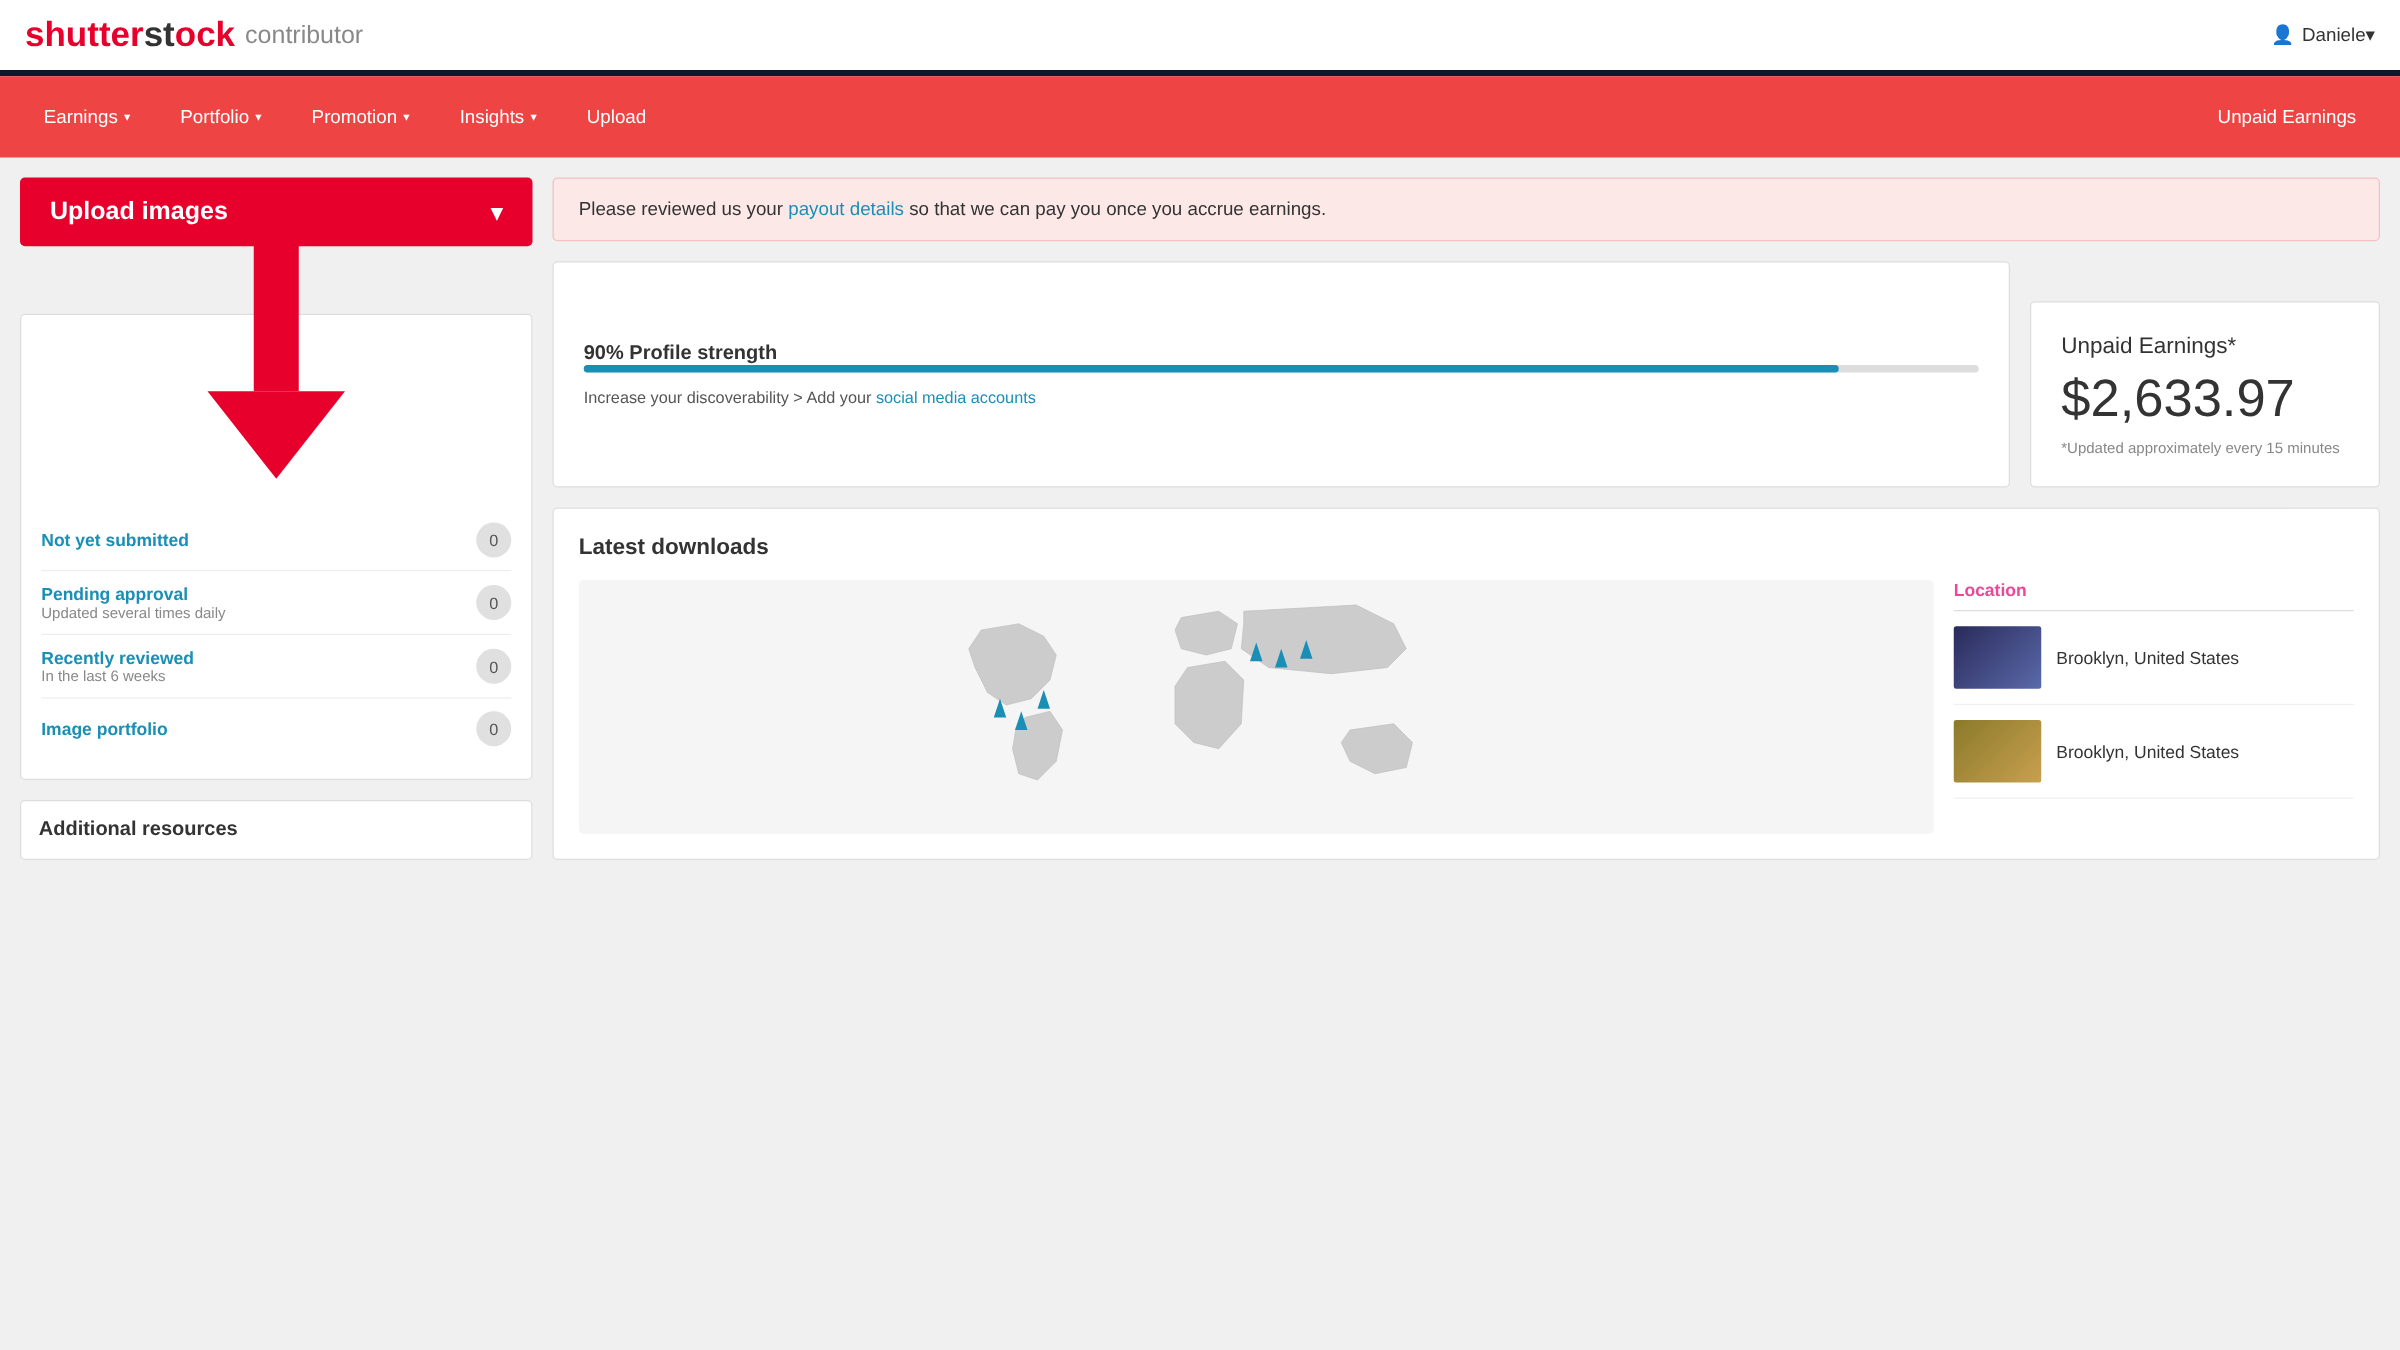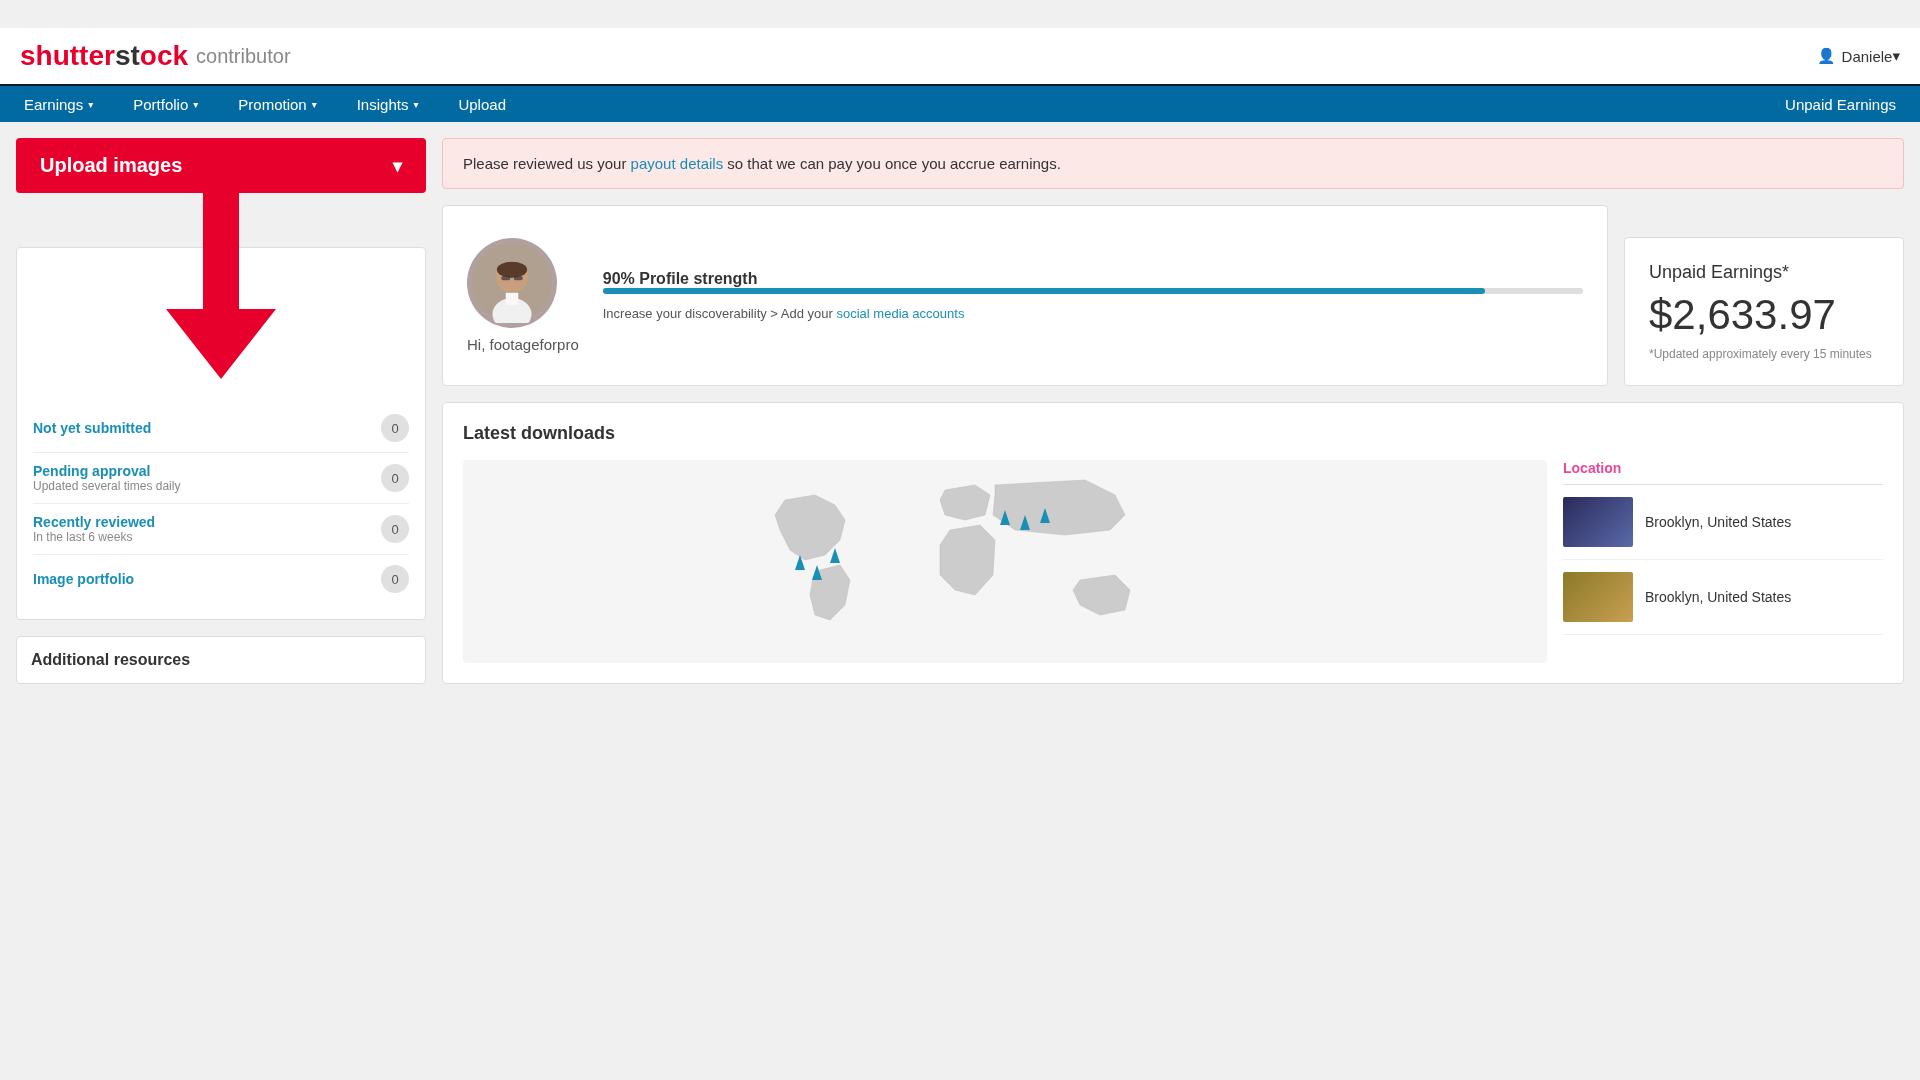--- a/index.html
+++ b/index.html
@@ -5,37 +5,36 @@
     * { box-sizing: border-box; margin: 0; padding: 0; }
     body { font-family: Arial, sans-serif; background: #f0f0f0; color: #333; font-size: 14px; overflow-x: hidden; }
 
     
     .top-header {
       background: #fff;
       padding: 12px 20px;
       display: flex;
       align-items: center;
       justify-content: space-between;
-      border-bottom: 2px solid #0f172a;
-      margin-top: 28px;
+      border-bottom: 5px solid #0f172a;
     }
     .logo-wrap { display: flex; align-items: center; }
     .logo-shutter { color: #e8002d; font-size: 28px; font-weight: bold; }
     .logo-stock { color: #333; font-size: 28px; font-weight: bold; }
     .logo-contrib { color: #888; font-size: 20px; font-weight: normal; margin-left: 8px; }
     .user-area { display: flex; align-items: center; color: #333; font-size: 15px; cursor: pointer; }
     .user-area .user-icon { margin-right: 6px; }
 
     
     .main-nav {
-      background: #0369a1;
-      display: flex;
-      align-items: center;
-      padding: 4px;
-      height: 36px;
+      background: #ef4444;
+      display: flex;
+      align-items: center;
+      padding: 15px;
+      height: 65px;
     }
     .nav-item {
       color: #fff;
       padding: 0 20px;
       height: 48px;
       display: flex;
       align-items: center;
       cursor: pointer;
       font-size: 15px;
       white-space: nowrap;
@@ -406,41 +405,20 @@
 
   <div class="right-panel">
 
     <div class="alert-banner">
       <span>Please reviewed us your </span><a href="#">payout details</a><span> so that we can pay you once you accrue earnings.</span>
     </div>
 
     <div class="profile-earnings-row">
 
       <div class="profile-card">
-        <div style="text-align:center;">
-          <div class="avatar-circle">
-
-            <svg viewBox="0 0 90 90">
-              <circle cx="45" cy="45" r="45" fill="#b0a090"></circle>
-
-              <ellipse cx="45" cy="80" rx="22" ry="18" fill="#f0f0f0"></ellipse>
-
-              <circle cx="45" cy="38" r="18" fill="#c8a080"></circle>
-
-              <ellipse cx="45" cy="30" rx="17" ry="9" fill="#5a3a2a"></ellipse>
-              <rect x="33" y="37" width="10" height="5" rx="2" fill="#333" opacity="0.7"></rect>
-              <rect x="47" y="37" width="10" height="5" rx="2" fill="#333" opacity="0.7"></rect>
-
-              <polygon points="45,58 42,70 45,68 48,70" fill="#222"></polygon>
-
-              <rect x="38" y="56" width="14" height="14" fill="#f8f8f8"></rect>
-            </svg>
-          </div>
-          <div class="profile-name">Hi, footageforpro</div>
-        </div>
         <div class="profile-details">
           <div class="profile-strength-label">90% Profile strength</div>
           <div class="strength-bar-bg">
             <div class="strength-bar-fill" style="width:90%"></div>
           </div>
           <div class="profile-tip">
             <span>Increase your discoverability &gt; Add your </span><a href="#">social media accounts</a>
           </div>
         </div>
       </div>

